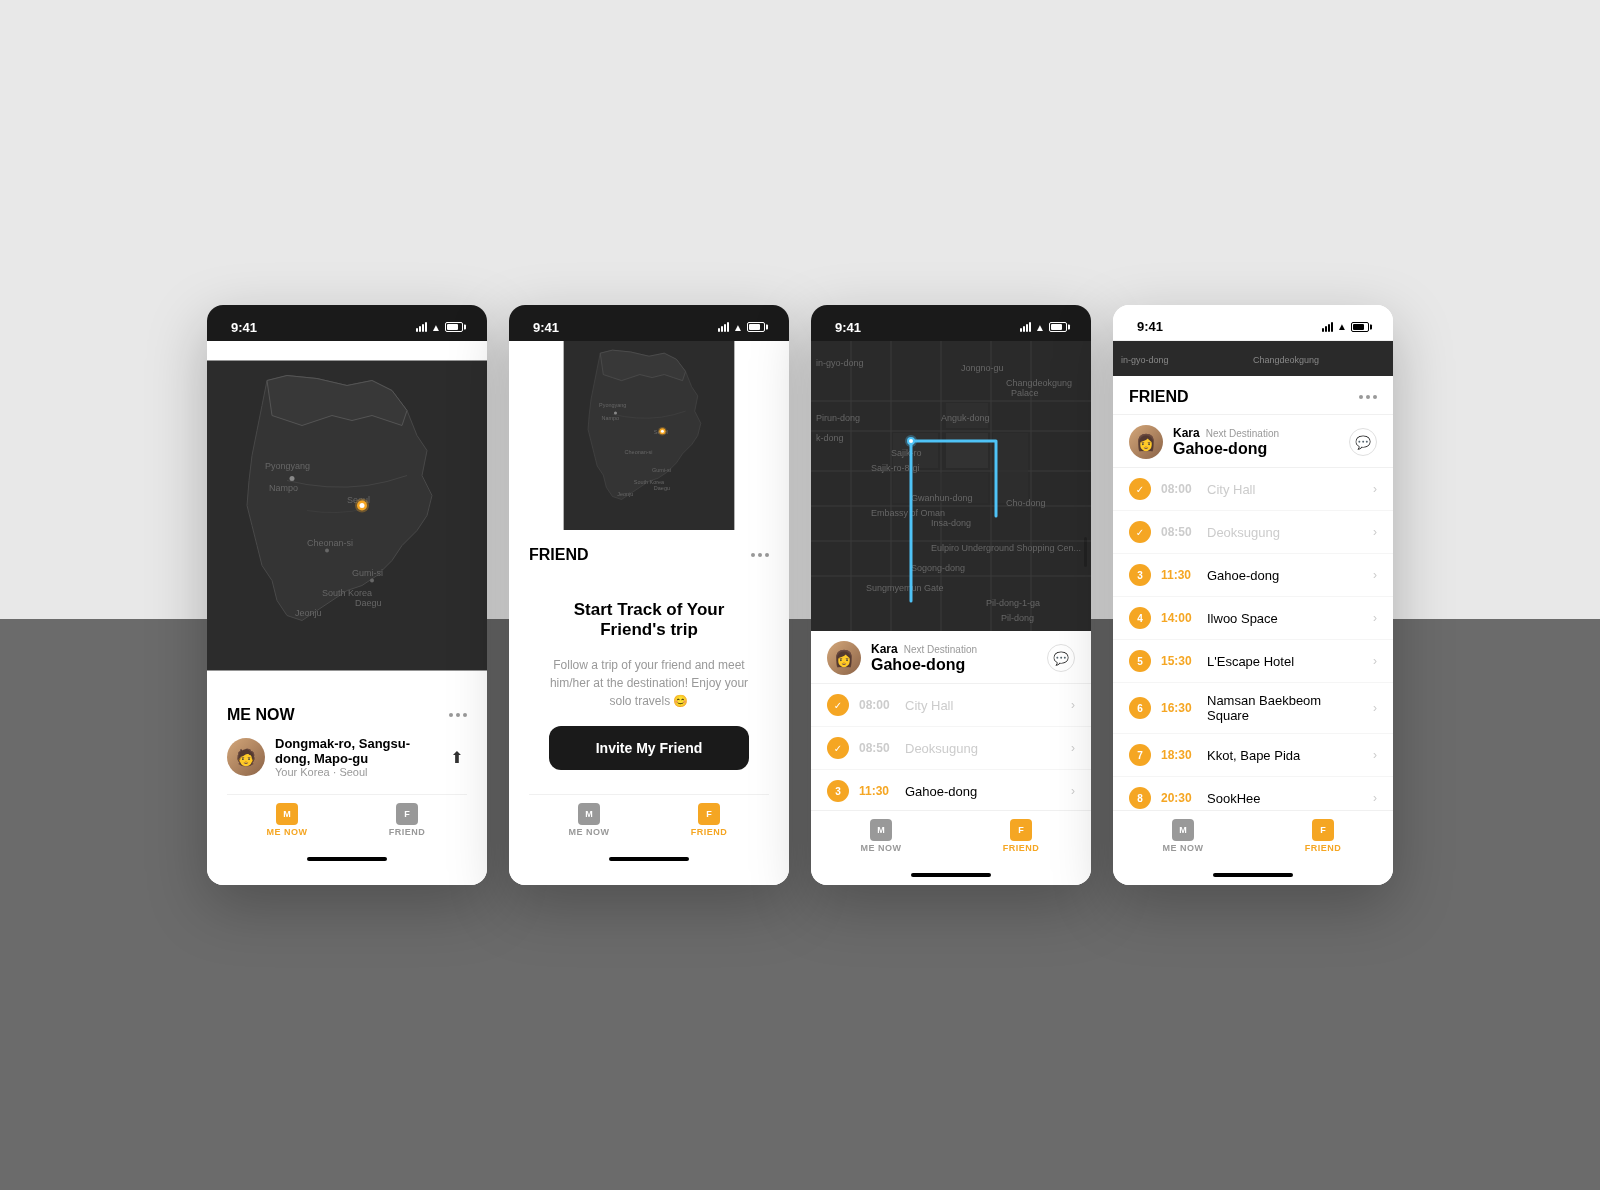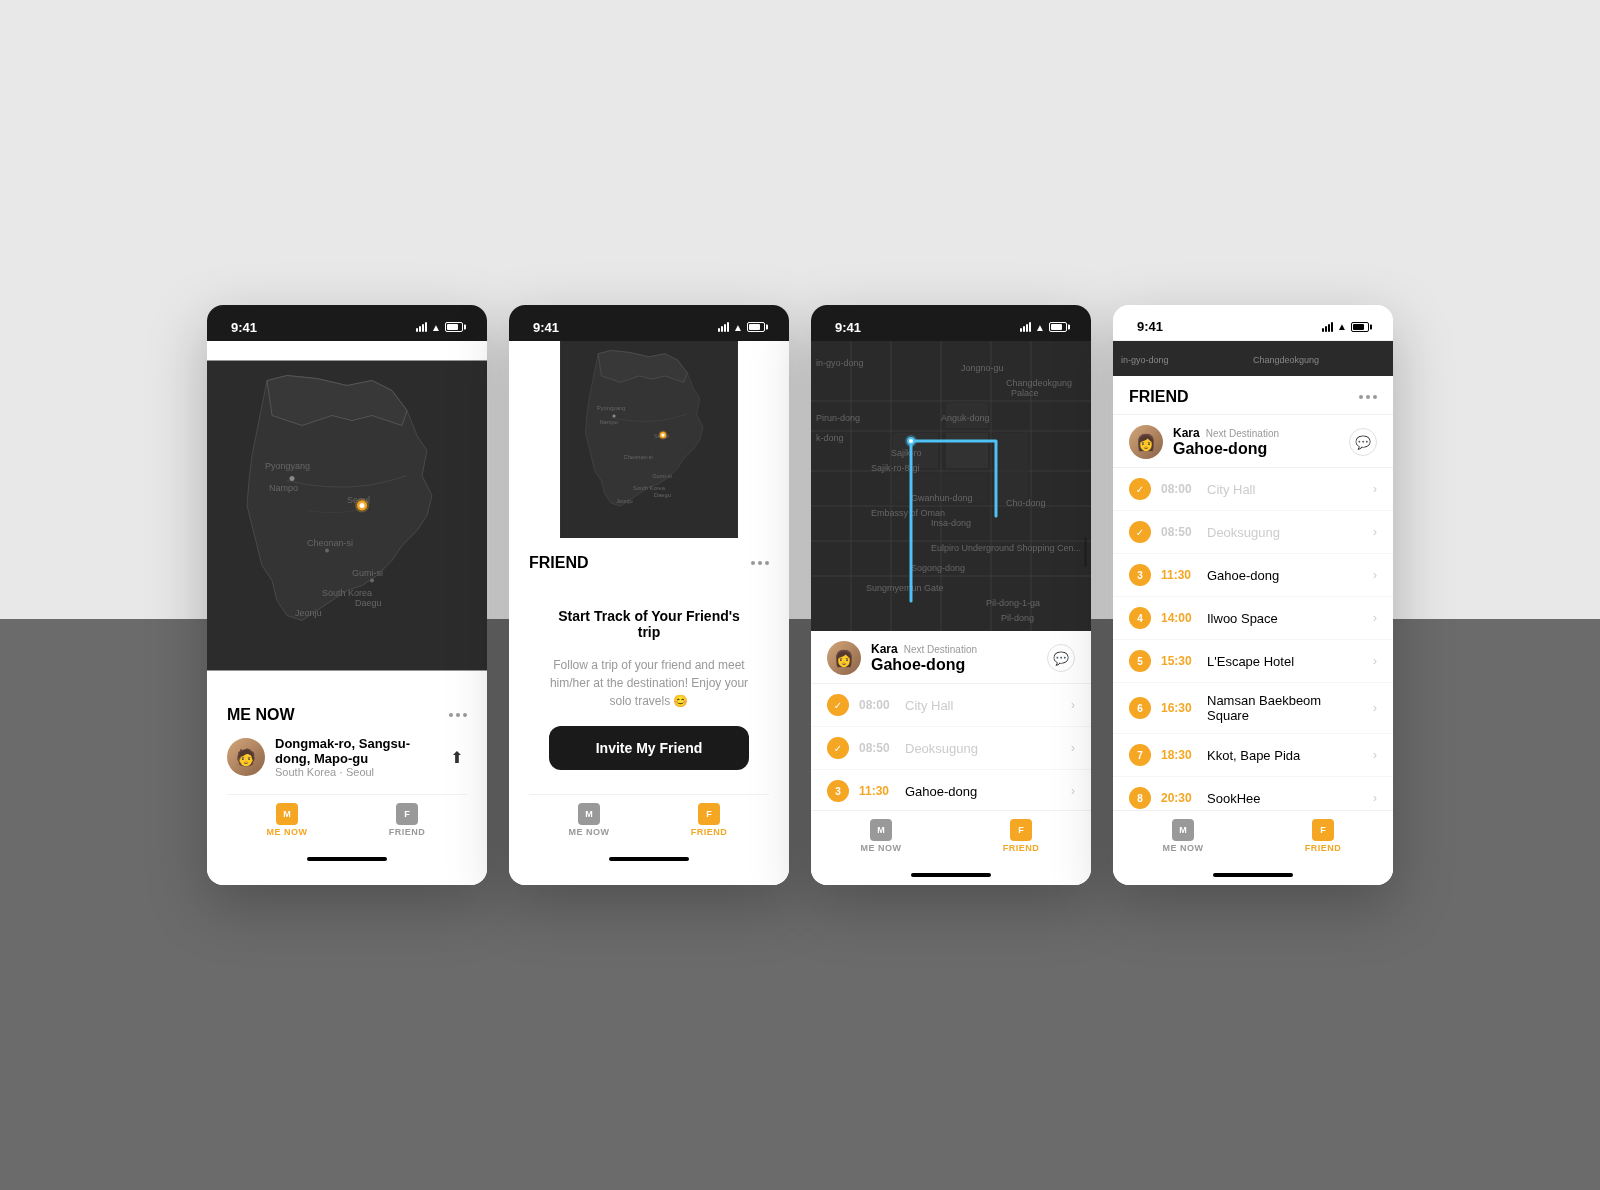--- a/index.html
+++ b/index.html
@@ -199,21 +199,21 @@
     .invite-content {
       display: flex;
       flex-direction: column;
       align-items: center;
       justify-content: center;
       padding: 24px 20px;
       text-align: center;
       flex: 1;
     }
     .invite-title {
-      font-size: 14px;
+      font-size: 17px;
       font-weight: 700;
       color: #000;
       margin-bottom: 8px;
     }
     .invite-desc {
       font-size: 12px;
       color: #999;
       line-height: 1.5;
     }
 
@@ -422,21 +422,21 @@
                 <div class="dot"></div>
                 <div class="dot"></div>
             </div>
           </div>
           <div class="location-info">
             <div class="avatar">
               <div class="avatar-img">🧑</div>
             </div>
             <div class="location-text">
               <div class="location-name">Dongmak-ro, Sangsu-dong, Mapo-gu</div>
-              <div class="location-sub">South Korea · Seoul</div>
+              <div class="location-sub">Your Korea · Seoul</div>
             </div>
             <div class="share-icon" style="color:#333;font-size:16px;">⬆</div>
           </div>
           <div class="tab-bar">
             <div class="tab-item tab-active">
               <div class="tab-icon" style="background:#f5a623;color:#fff;border-radius:4px;width:22px;height:22px;display:flex;align-items:center;justify-content:center;font-size:9px;font-weight:700;">M</div>
               <span class="tab-label tab-active">ME NOW</span>
             </div>
             <div class="tab-item tab-inactive">
               <div class="tab-icon" style="background:#999;color:#fff;border-radius:4px;width:22px;height:22px;display:flex;align-items:center;justify-content:center;font-size:9px;font-weight:700;">F</div>

